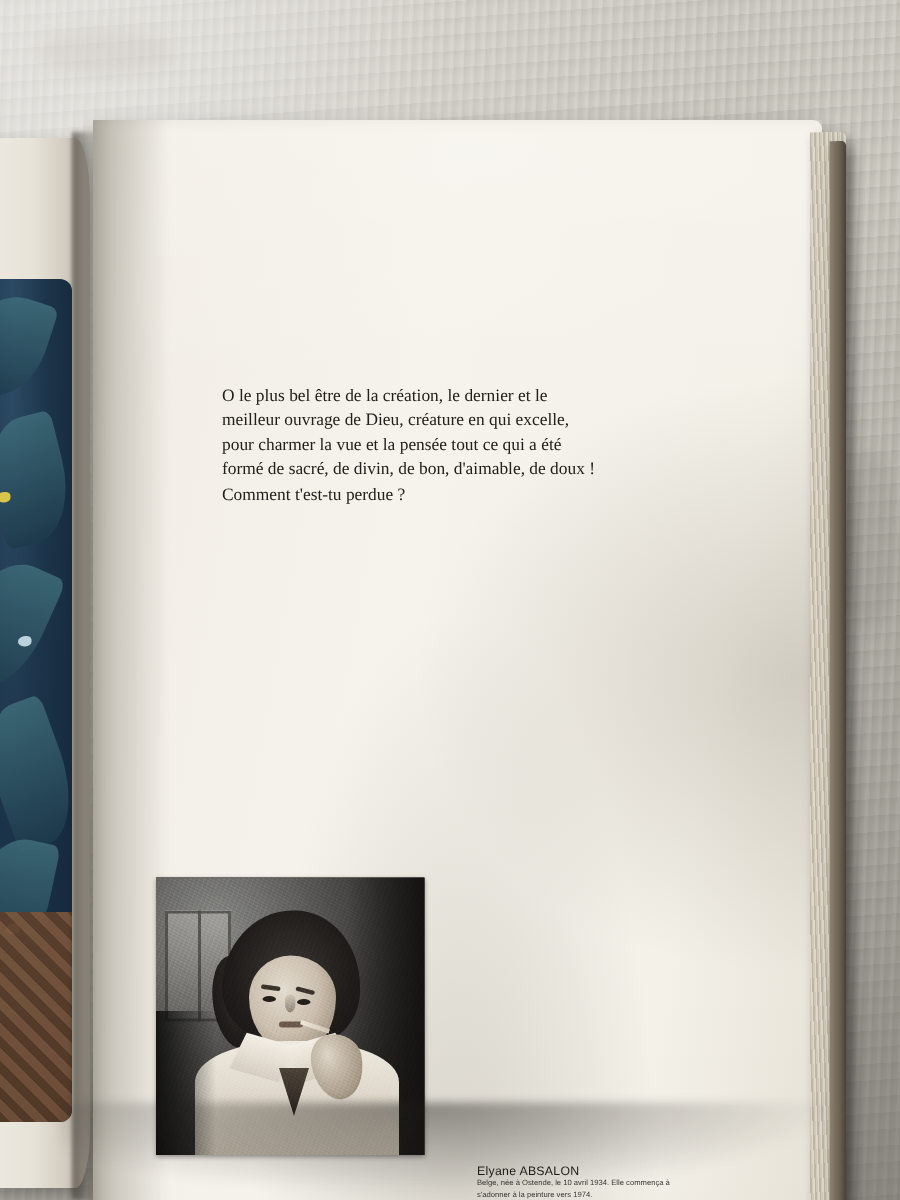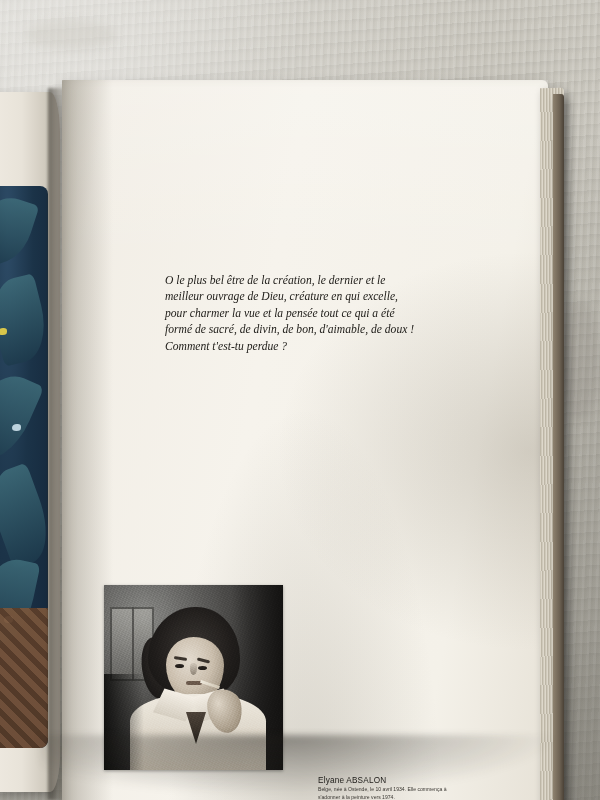--- a/index.html
+++ b/index.html
@@ -148,24 +148,23 @@
     width: 310px;
     color: #22201c;
   }
   .poem-title{
     font-style: italic;
     font-size: 12.5px;
     margin: 0 0 16px 0;
     letter-spacing: .1px;
   }
   .poem-body{
-    font-style: italic;
     font-size: 11.6px;
     line-height: 1.42;
-    margin: 17px;
+    margin: 0;
     white-space: pre-line;
   }
   .poem-attr{
     font-size: 11.4px;
     margin: 2px 0 0 36px;
     font-style: normal;
   }
 
   
   .photo{

